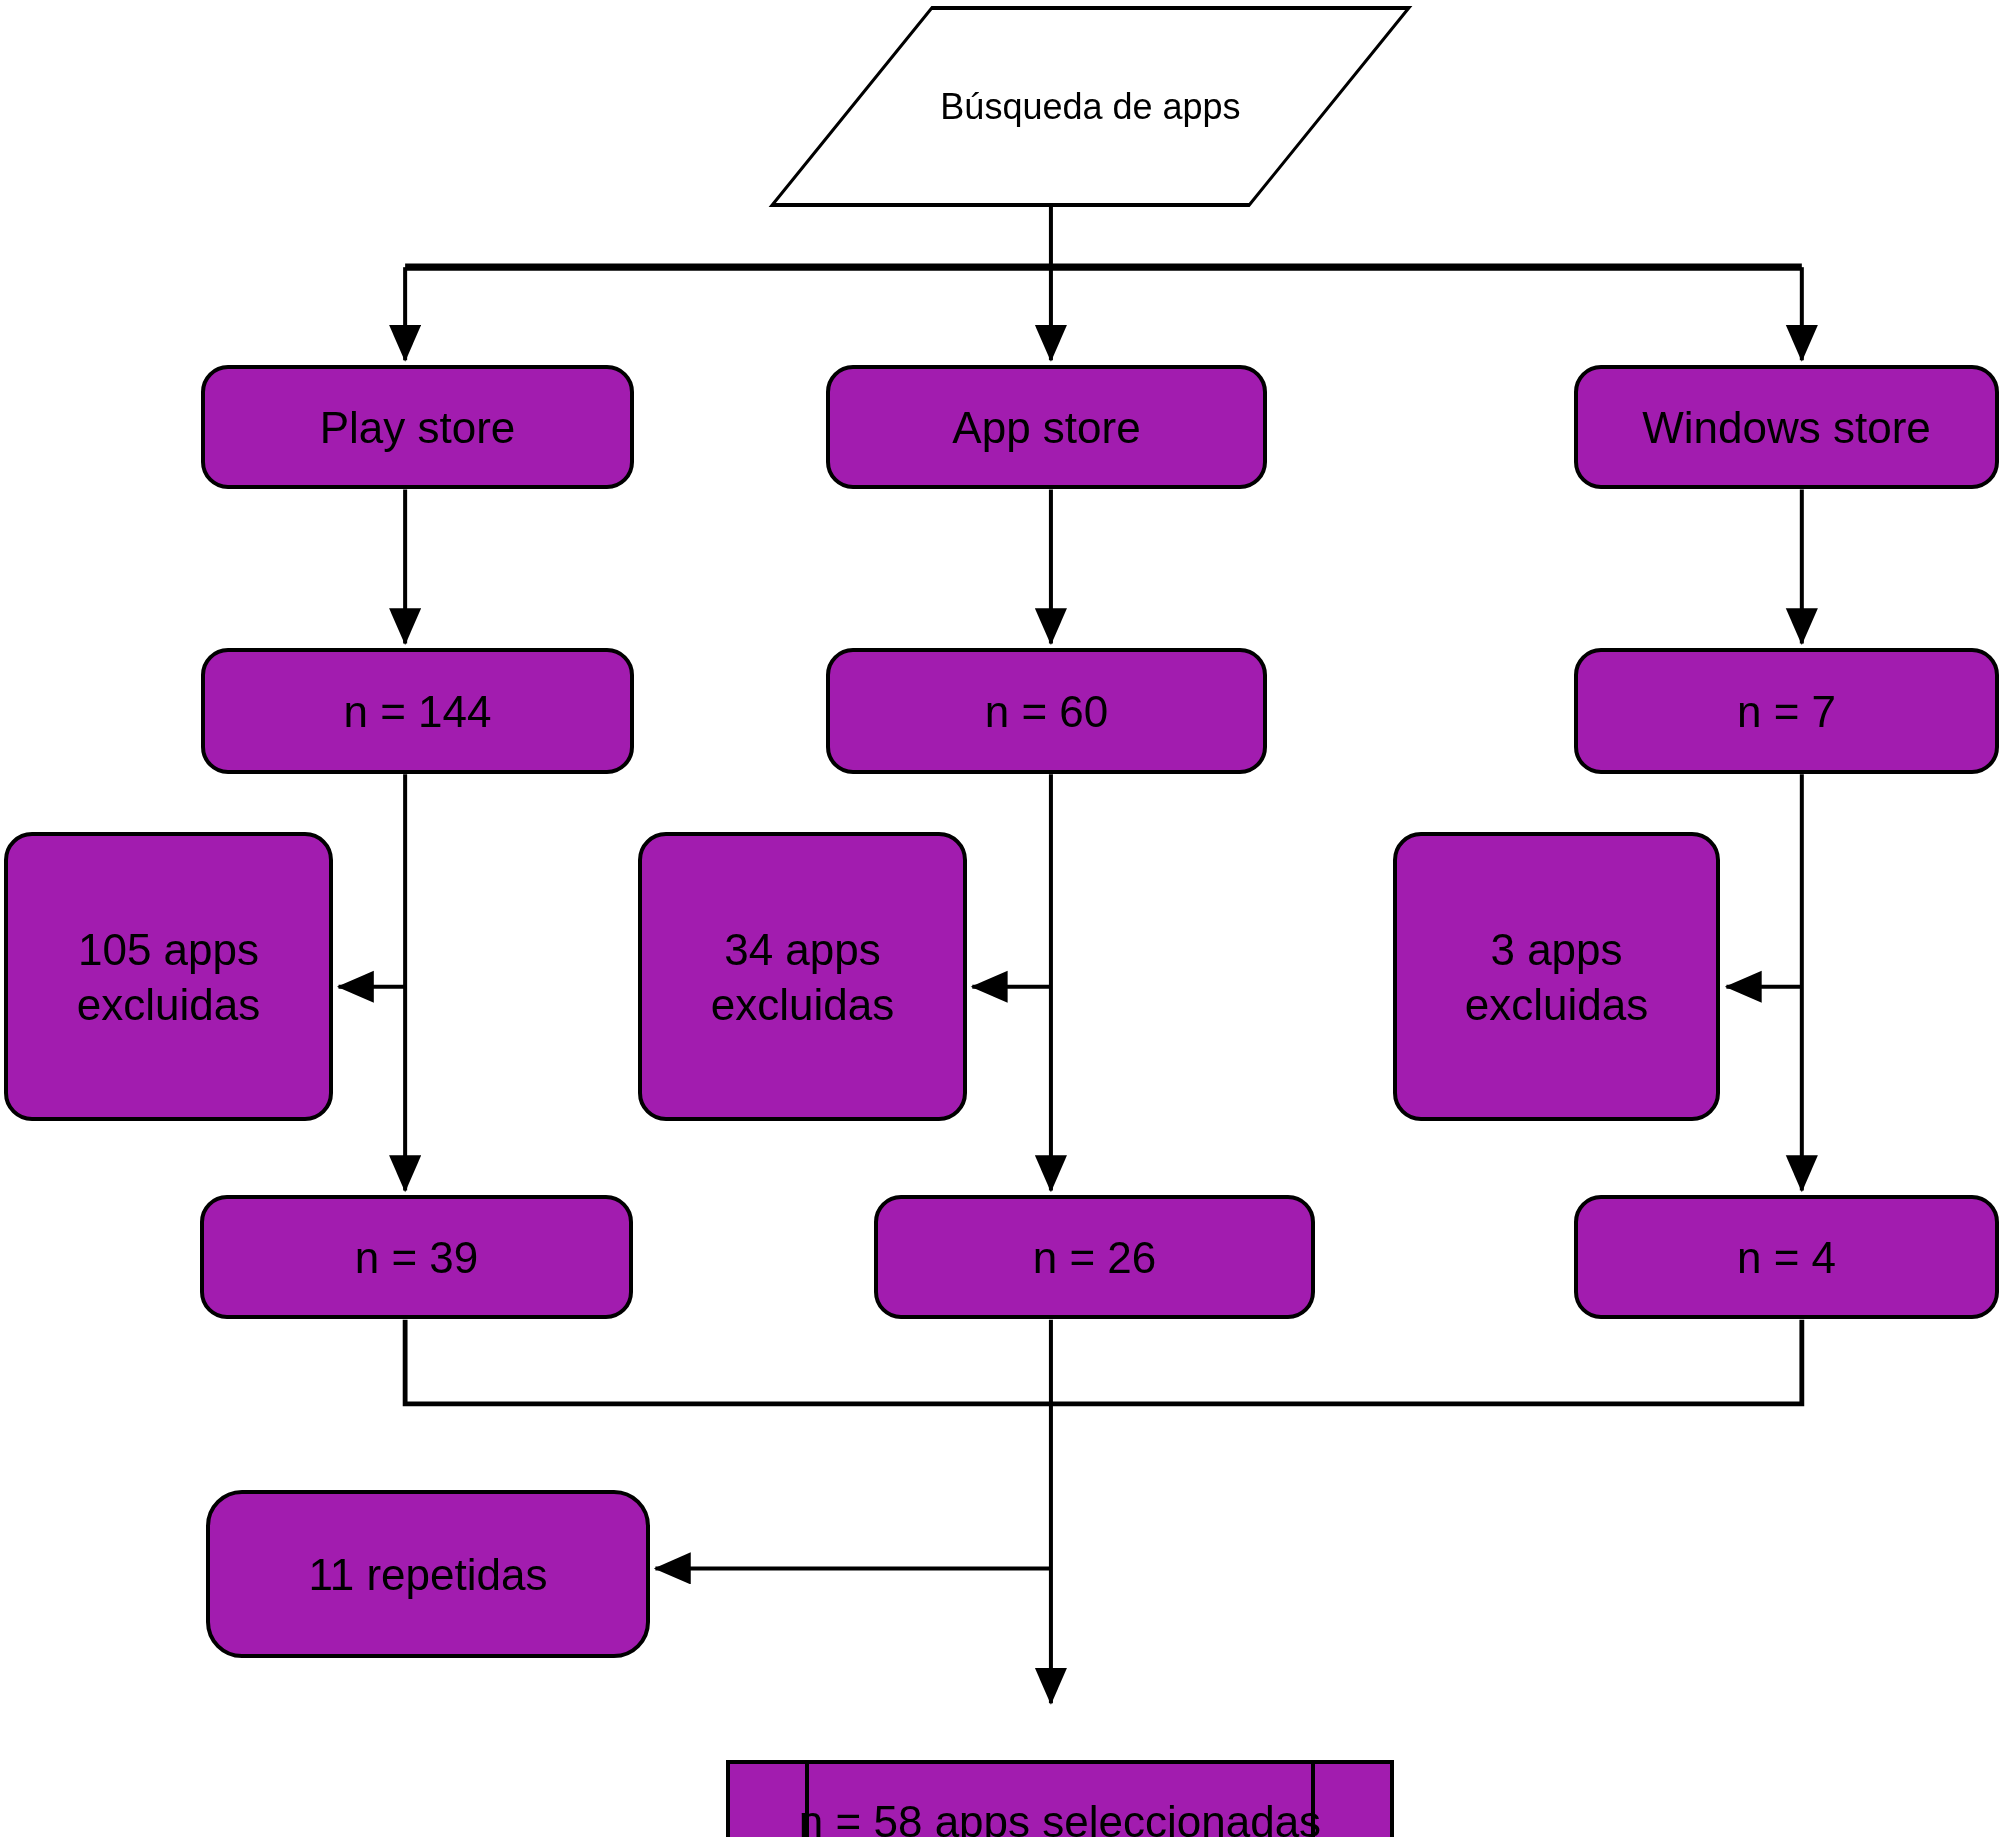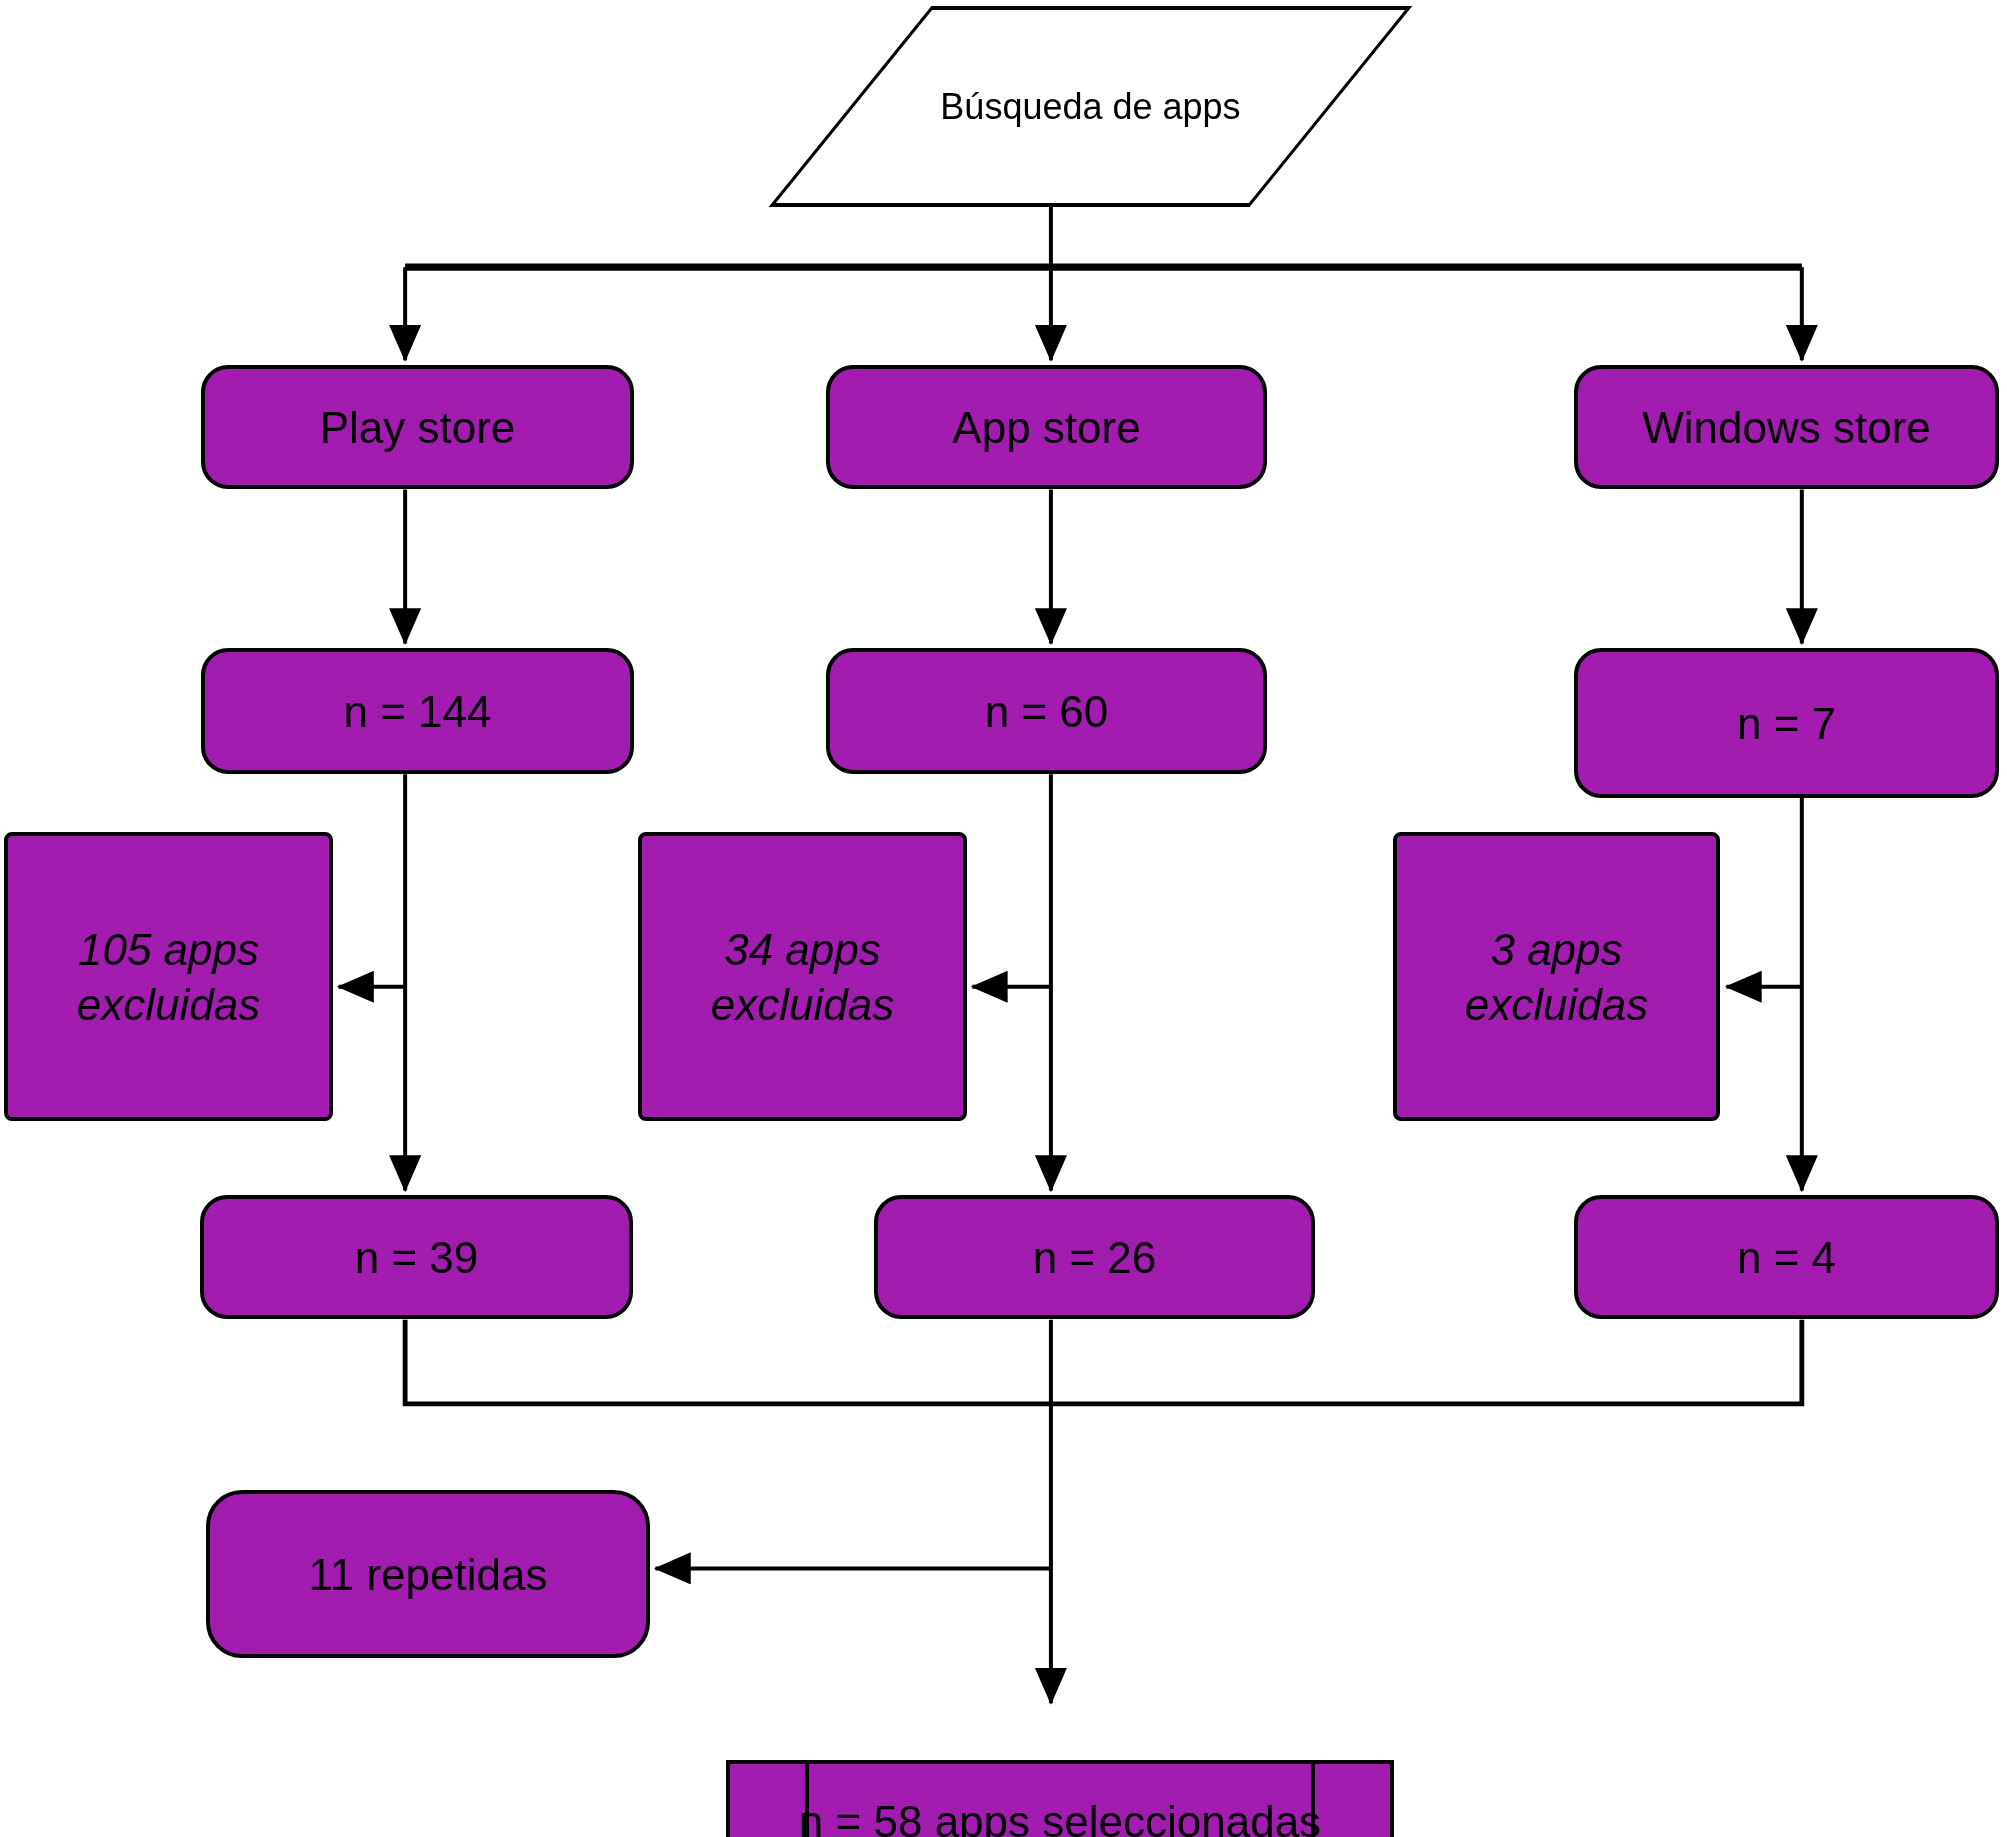--- a/index.html
+++ b/index.html
@@ -32,22 +32,21 @@
     justify-content: center;
     text-align: center;
     font-size: 44px;
     line-height: 1.25;
     white-space: pre-line;
   }
   .rounded {
     border-radius: 27px;
   }
   .squircle {
-    border-radius: 8px;
-    font-style: italic;
+    border-radius: 28px;
   }
   .callout {
     border-radius: 36px;
   }
   .parallelogram-shape {
     position: absolute;
     box-sizing: border-box;
     left: 850px;
     top: 6.4px;
     width: 481px;
@@ -123,21 +122,21 @@
 
   <div class="parallelogram-shape"></div>
   <div class="parallelogram-label">Búsqueda de apps</div>
 
   <div class="node rounded" style="left:201px; top:365px; width:433px; height:124px;">Play store</div>
   <div class="node rounded" style="left:826px; top:365px; width:441px; height:124px;">App store</div>
   <div class="node rounded" style="left:1574px; top:365px; width:425px; height:124px;">Windows store</div>
 
   <div class="node rounded" style="left:201px; top:648px; width:433px; height:126px;">n = 144</div>
   <div class="node rounded" style="left:826px; top:648px; width:441px; height:126px;">n = 60</div>
-  <div class="node rounded" style="left:1574px; top:648px; width:425px; height:150px;">n = 7</div>
+  <div class="node rounded" style="left:1574px; top:648px; width:425px; height:126px;">n = 7</div>
 
   <div class="node squircle" style="left:4px; top:832px; width:329px; height:289px;">105 apps
 excluidas</div>
   <div class="node squircle" style="left:638px; top:832px; width:329px; height:289px;">34 apps
 excluidas</div>
   <div class="node squircle" style="left:1393px; top:832px; width:327px; height:289px;">3 apps
 excluidas</div>
 
   <div class="node rounded" style="left:200px; top:1195px; width:433px; height:124px;">n = 39</div>
   <div class="node rounded" style="left:826px; top:1195px; width:441px; height:124px;margin-left:48px;">n = 26</div>

